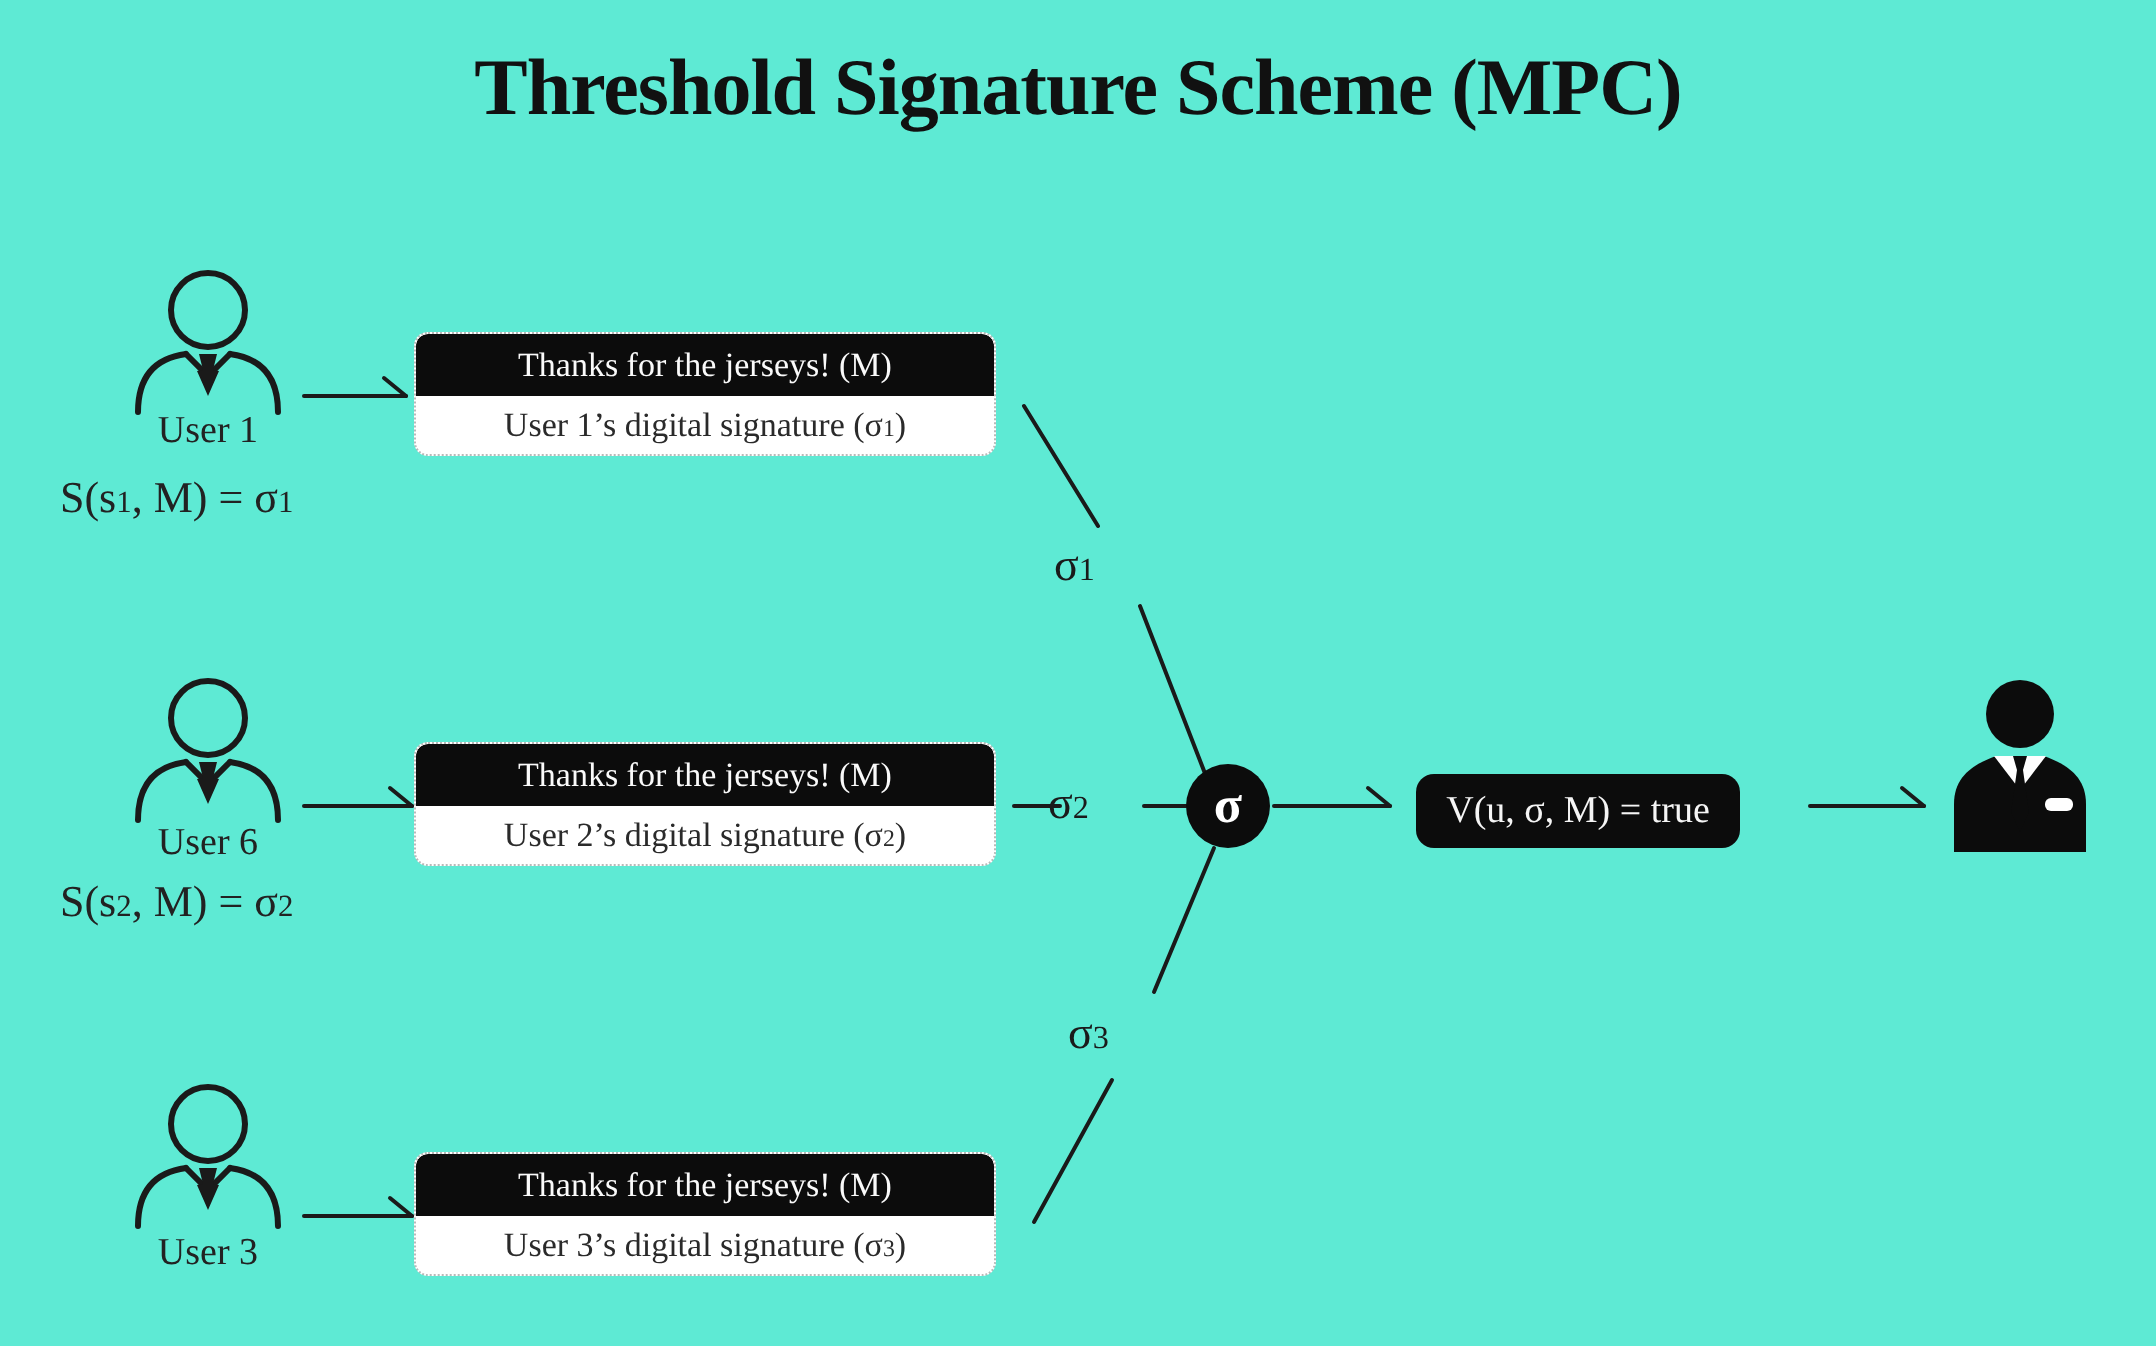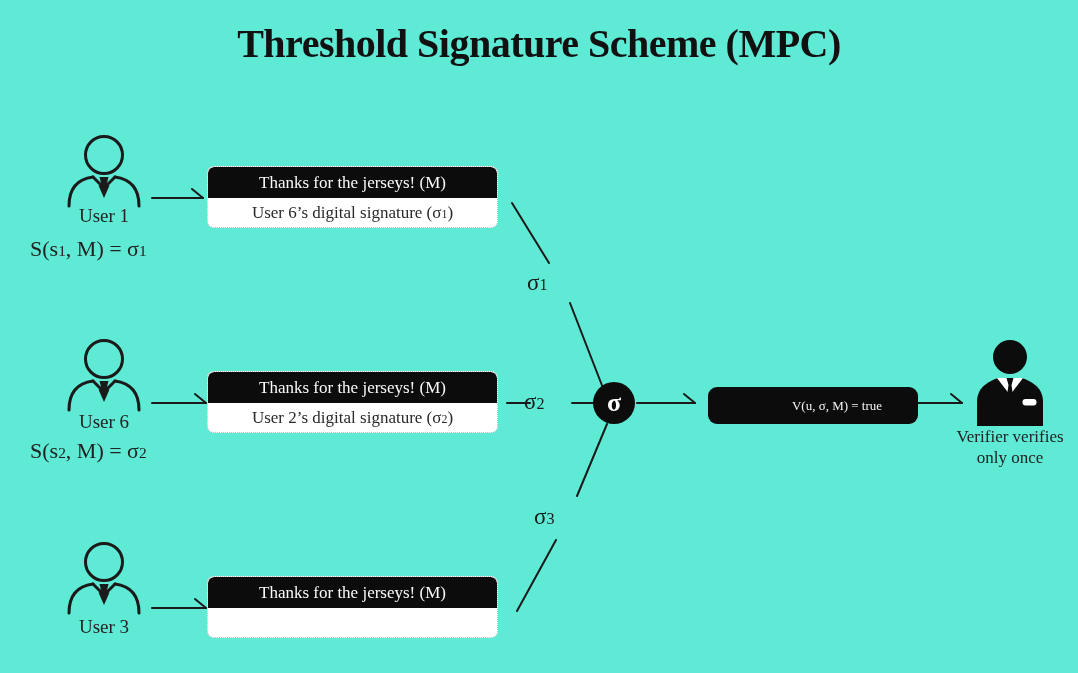--- a/index.html
+++ b/index.html
@@ -32,22 +32,22 @@
     color:#2a2a2a; white-space:nowrap;
   }
   .share-label { width:60px; text-align:left; font-size:23px; color:#1a1a1a; white-space:nowrap; }
   .sigma-node {
     left:593px; top:382px; width:42px; height:42px; border-radius:50%;
     background:#0c0c0c; color:#ffffff; font-size:26px; font-weight:700;
     display:flex; align-items:center; justify-content:center;
   }
   .verify-box {
     left:708px; top:387px; width:162px; height:37px; background:#0c0c0c;
-    border-radius:9px; color:#f5f5f5; font-size:13px;
-    display:flex; align-items:center; justify-content:center; white-space:nowrap;padding-left:48px;
+    border-radius:9px; color:#f5f5f5; font-size:19px;
+    display:flex; align-items:center; justify-content:center; white-space:nowrap;
   }
   .verifier-caption {
     left:942px; top:426px; width:136px; text-align:center; font-size:17px;
     line-height:21px; color:#222;
   }
 </style>
 </head>
 <body>
 
 <div class="stage">
@@ -108,41 +108,38 @@
         <line x1="905" y1="403" x2="962" y2="403"></line>
           <line x1="951" y1="394" x2="962" y2="403"></line>
       </g>
     </g>
   </svg>
 
   <div class="abs user-label" style="left:44px; top:205px;">User 1</div>
   <div class="abs formula" style="left:30px; top:236px;"><span>S(s</span><span class="sm">1</span><span>, M) = σ</span><span class="sm">1</span></div>
   <div class="abs msgbox" style="top:166px;">
     <div class="msg-top">Thanks for the jerseys! (M)</div>
-    <div class="msg-bottom"><span>User 6’s digital signature (σ</span><span class="sm">1</span><span>)</span></div>
+    <div class="msg-bottom"><span>User 1’s digital signature (σ</span><span class="sm">1</span><span>)</span></div>
   </div>
 
   <div class="abs user-label" style="left:44px; top:411px;">User 6</div>
   <div class="abs formula" style="left:30px; top:438px;"><span>S(s</span><span class="sm">2</span><span>, M) = σ</span><span class="sm">2</span></div>
   <div class="abs msgbox" style="top:371px;">
     <div class="msg-top">Thanks for the jerseys! (M)</div>
     <div class="msg-bottom"><span>User 2’s digital signature (σ</span><span class="sm">2</span><span>)</span></div>
   </div>
 
   <div class="abs user-label" style="left:44px; top:616px;">User 3</div>
   <div class="abs msgbox" style="top:576px;">
     <div class="msg-top">Thanks for the jerseys! (M)</div>
+    <div class="msg-bottom"><span>User 3’s digital signature (σ</span><span class="sm">3</span><span>)</span></div>
   </div>
 
   <div class="abs share-label" style="left:527px; top:270px;"><span>σ</span><span class="sm">1</span></div>
   <div class="abs share-label" style="left:524px; top:389px;"><span>σ</span><span class="sm">2</span></div>
   <div class="abs share-label" style="left:534px; top:504px;"><span>σ</span><span class="sm">3</span></div>
 
   <div class="abs sigma-node">σ</div>
 
   <div class="abs verify-box">V(u, σ, M) = true</div>
 
-  <div class="abs verifier-caption">
-    <div>Verifier verifies</div>
-    <div>only once</div>
-  </div>
 
 </div>
 
 </body></html>

